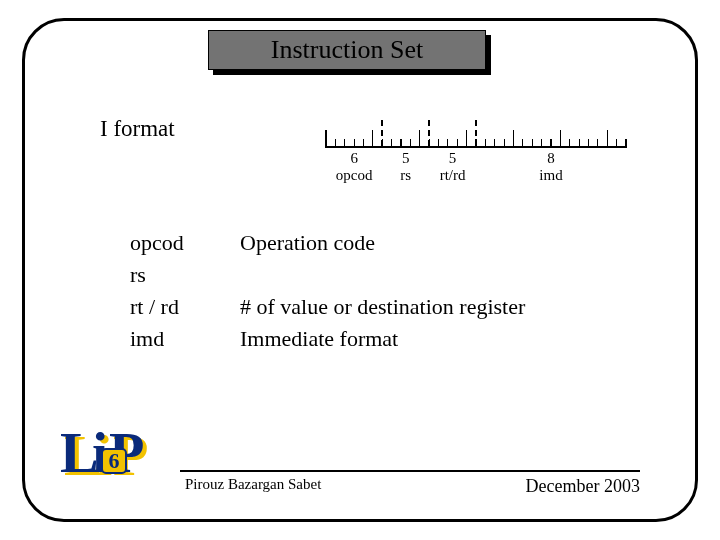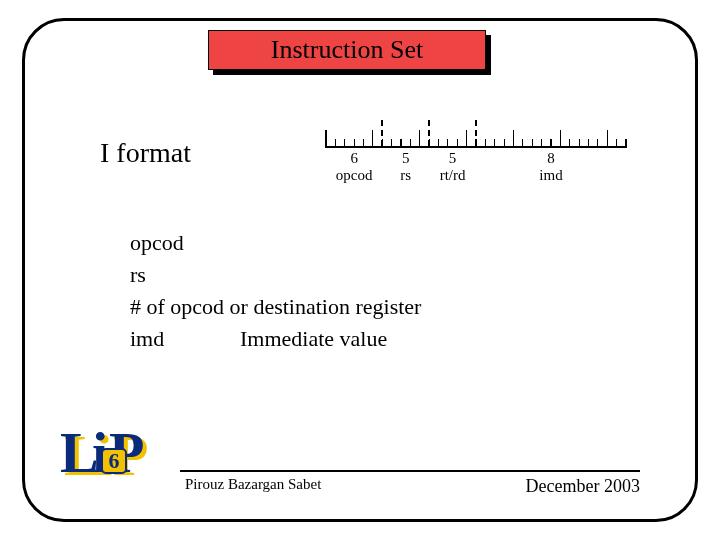--- a/index.html
+++ b/index.html
@@ -33,32 +33,32 @@
     width: 100%;
     height: 100%;
     background: #000;
   }
   .title-front {
     position: absolute;
     left: 0;
     top: 0;
     width: 100%;
     height: 100%;
-    background: #ef4444;
+    background: #737373;
     border: 1px solid #000;
     display: flex;
     align-items: center;
     justify-content: center;
     font-size: 26px;
   }
   .format-label {
     position: absolute;
     left: 100px;
-    top: 137px;
-    font-size: 28px;
+    top: 116px;
+    font-size: 23px;
   }
   
   .ruler {
     position: absolute;
     left: 326px;
     top: 120px;
     width: 300px;
     height: 28px;
   }
   .ruler .baseline {
@@ -207,30 +207,32 @@
     </div>
     <div class="fl" style="left: 150px; width: 150px;">
       <span class="bits">8</span>
       <span class="name">imd</span>
     </div>
   </div>
 
 <div class="defs" id="defs">
     <div class="row">
       <div class="term">opcod</div>
+      <div class="desc">Operation code</div>
     </div>
     <div class="row">
       <div class="term">rs</div>
     </div>
     <div class="row">
-      <div class="desc"># of opcod or destination register</div>
+      <div class="term">rt / rd</div>
+      <div class="desc"># of value or destination register</div>
     </div>
     <div class="row">
       <div class="term">imd</div>
-      <div class="desc">Immediate value</div>
+      <div class="desc">Immediate format</div>
     </div>
   </div>
 
 <div class="footer-line"></div>
 <div class="footer-author">Pirouz Bazargan Sabet</div>
 <div class="footer-date">December 2003</div>
 
 <div class="logo">
   <svg width="100" height="70" viewBox="0 0 100 70">
 

